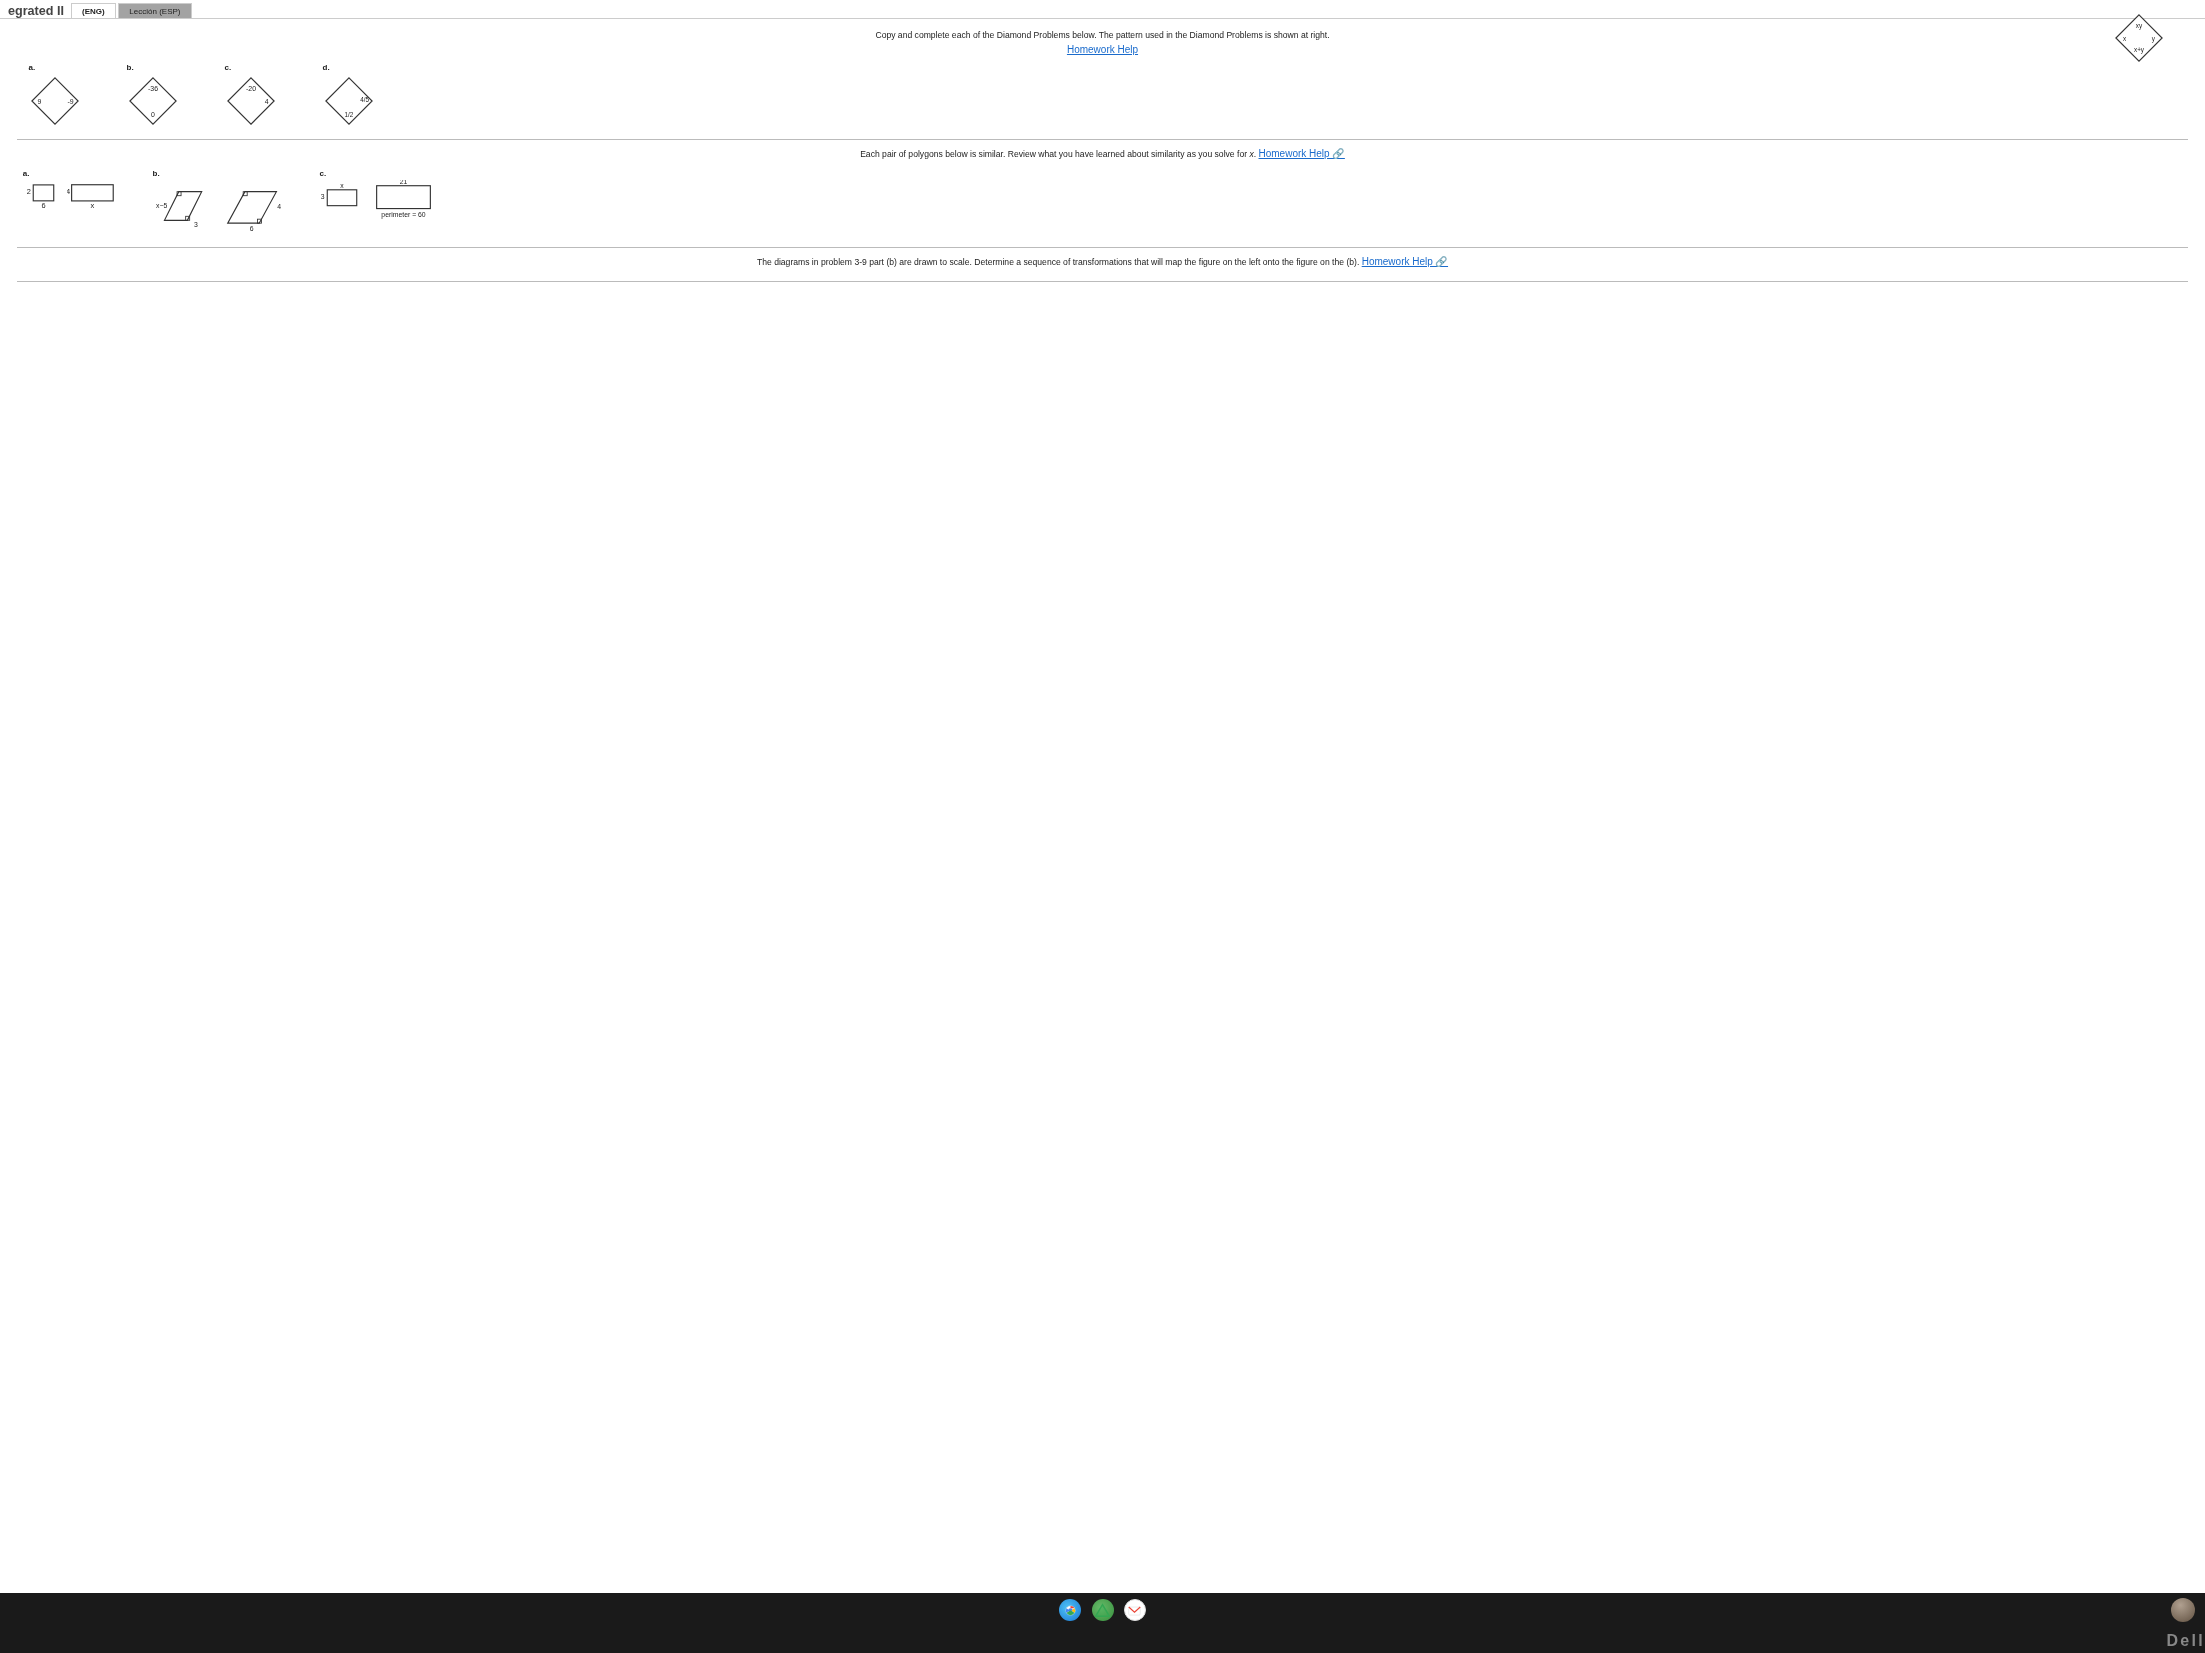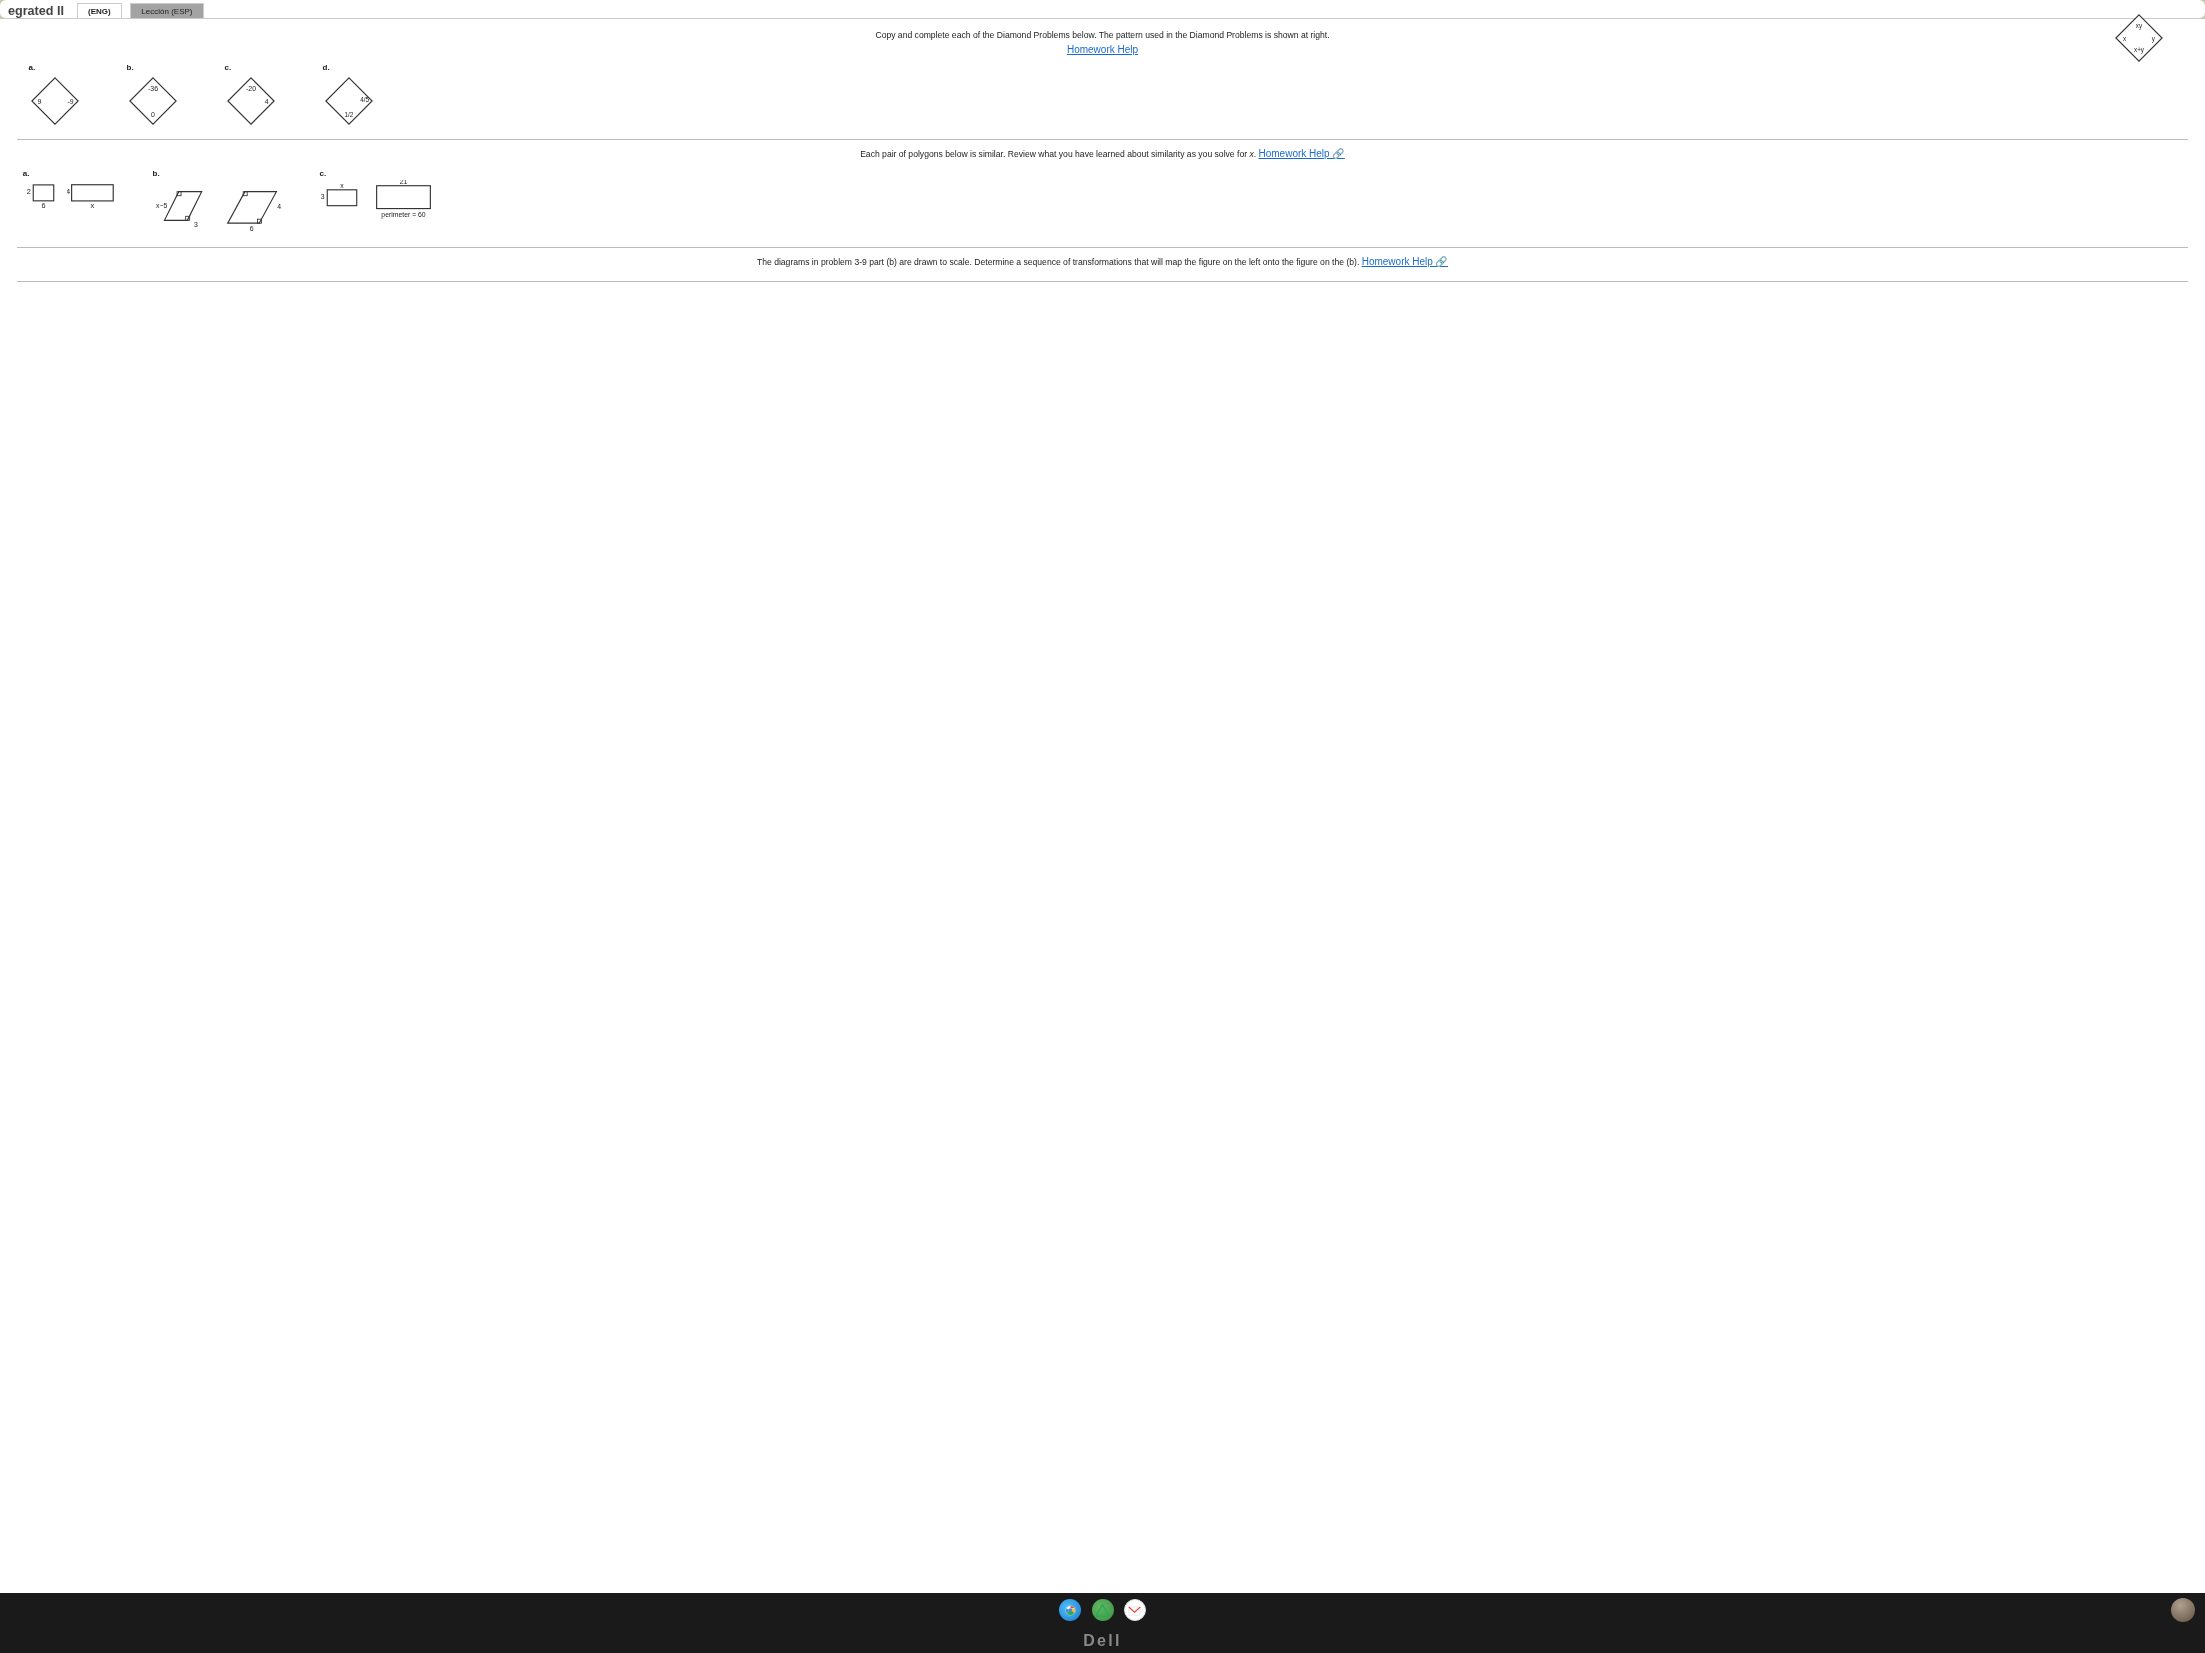--- a/index.html
+++ b/index.html
@@ -13,22 +13,21 @@
       flex-direction: column;
     }
 
     
     .header {
       background: #fff;
       border-bottom: 0.6px solid #ccc;
       padding: 3.4px 8px 0 8px;
       display: flex;
       align-items: flex-end;
-      gap: 7px;
-      border-radius: 6px;
+      gap: 1px;
     }
     .header-title {
       font-size: 12.6px;
       font-weight: bold;
       color: #444;
       padding-right: 5.7px;
     }
     .tab {
       border: 0.6px solid #ccc;
       border-bottom: none;
@@ -137,21 +136,21 @@
     .taskbar-avatar {
       position: absolute;
       right: 10.3px;
       width: 24px;
       height: 24px;
       border-radius: 50%;
       background: radial-gradient(circle at 40% 30%, #b0a090, #605040);
       overflow: hidden;
     }
     .dell-logo {
-      text-align: center;
+      text-align: right;
       color: #888;
       font-size: 16px;
       font-weight: bold;
       letter-spacing: 2.3px;
       padding: 4.6px 0 3.4px 0;
       background: #1a1a1a;
     }
 
     .section-divider {
       border: none;

